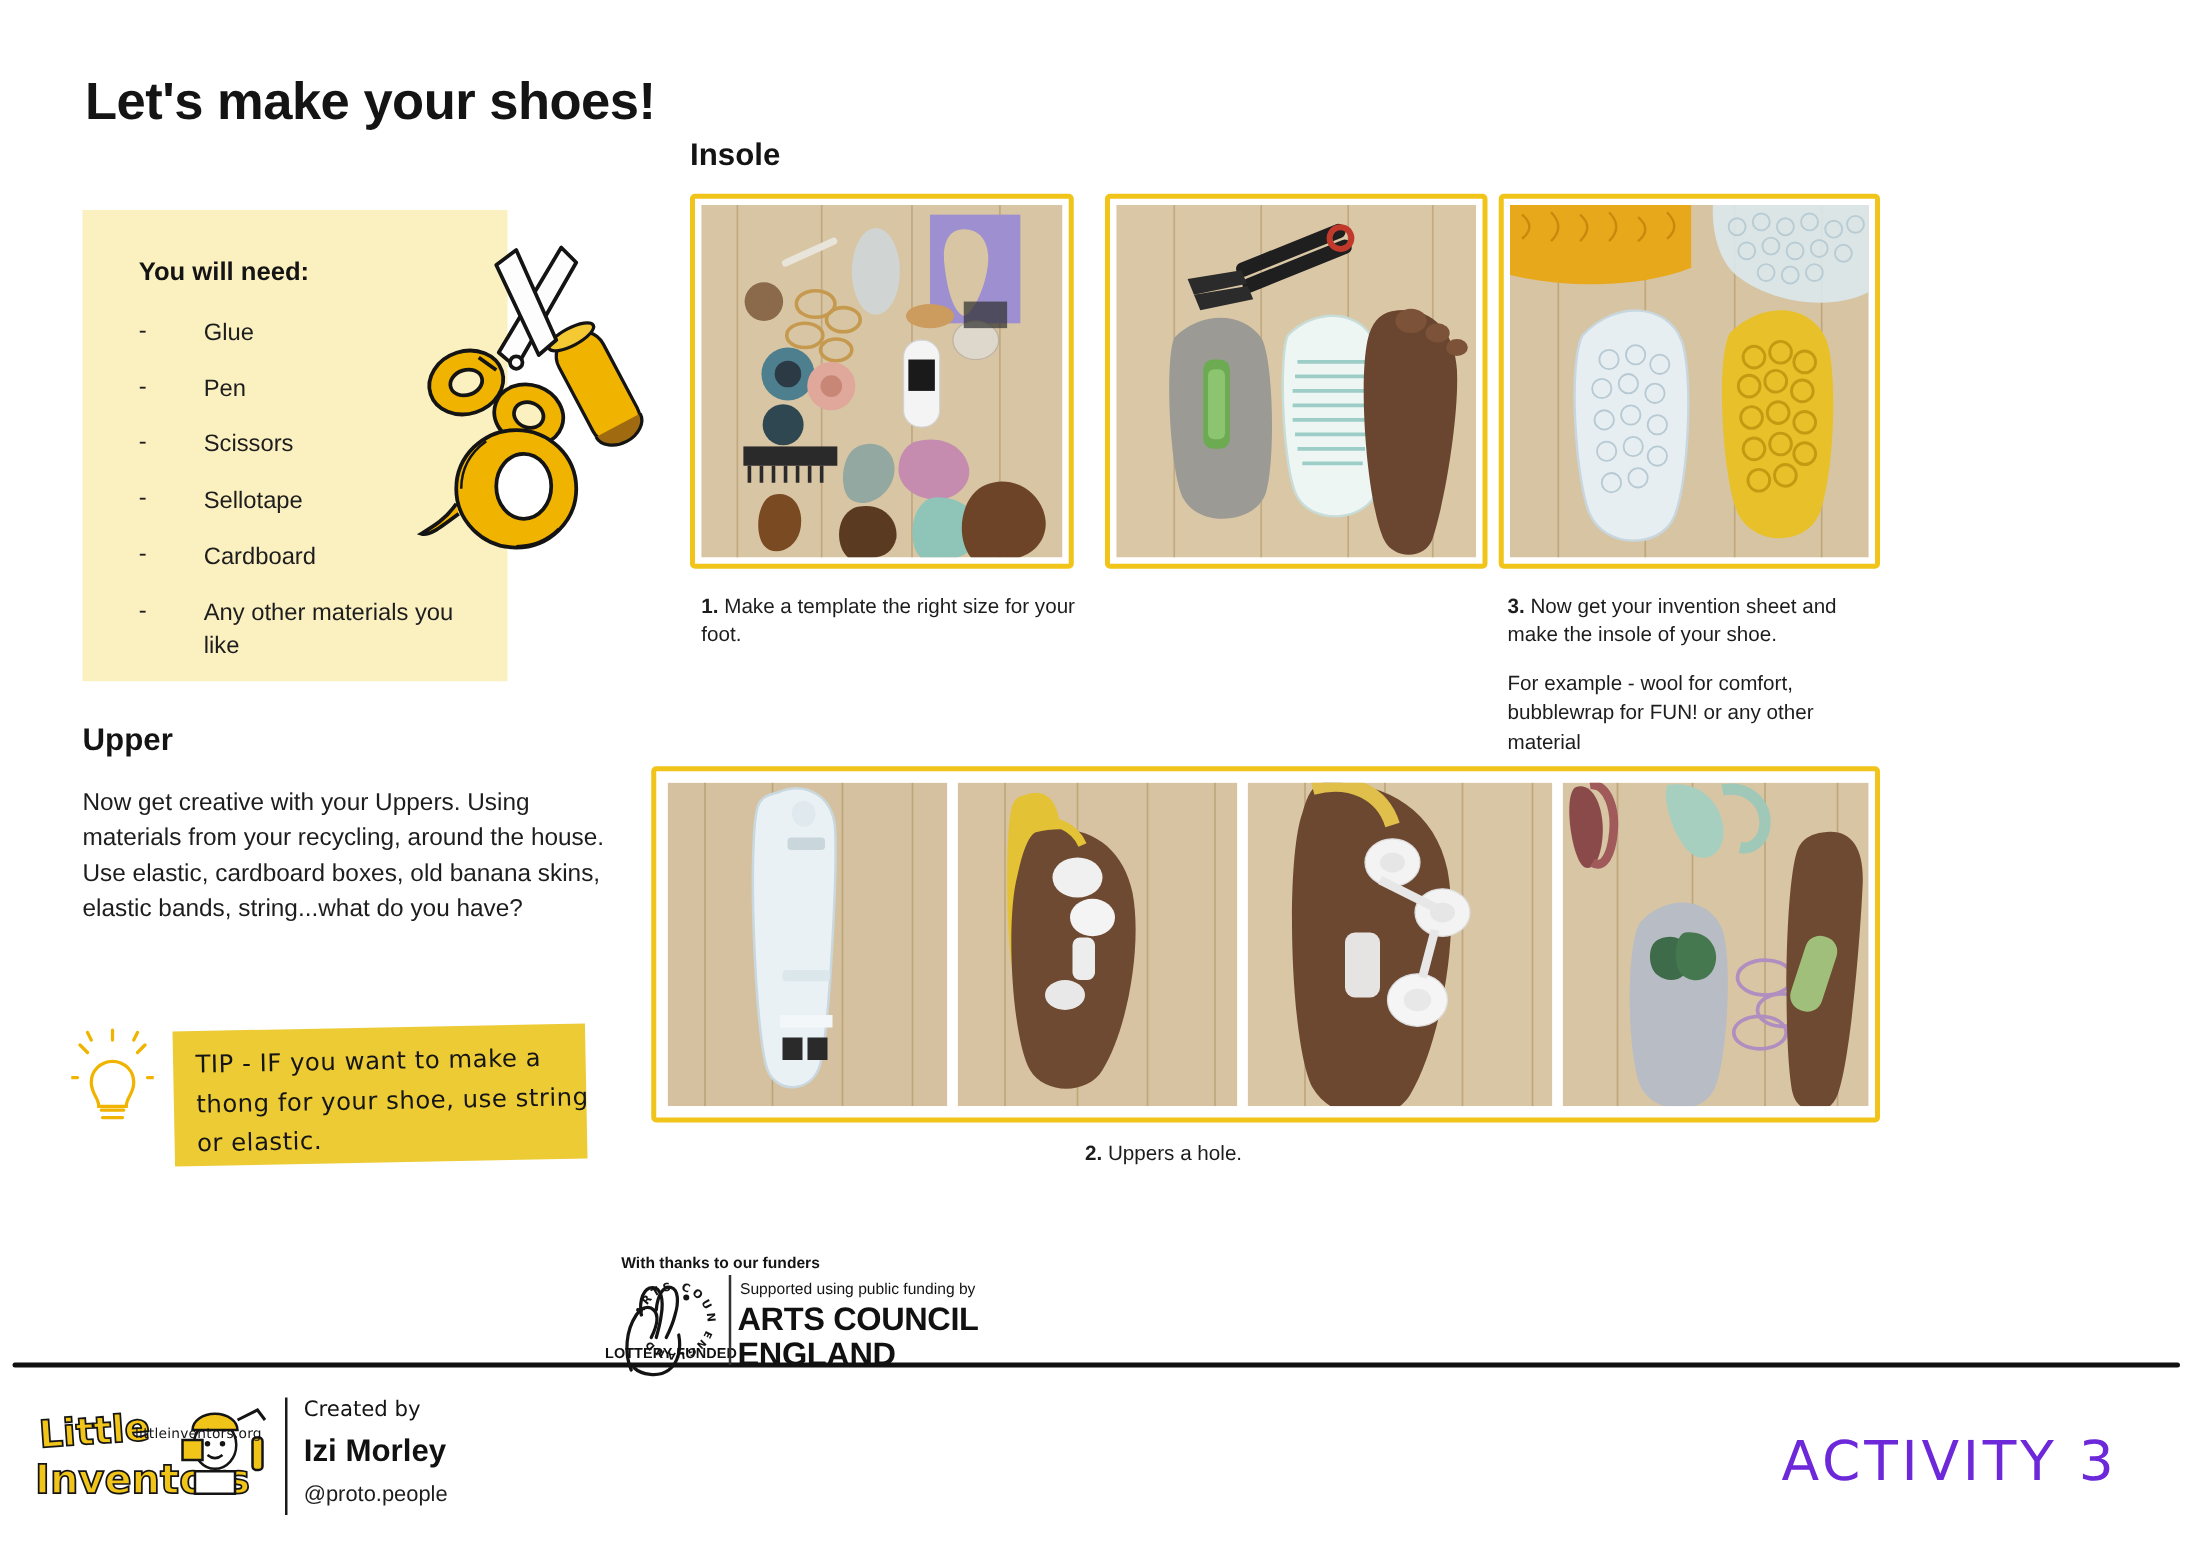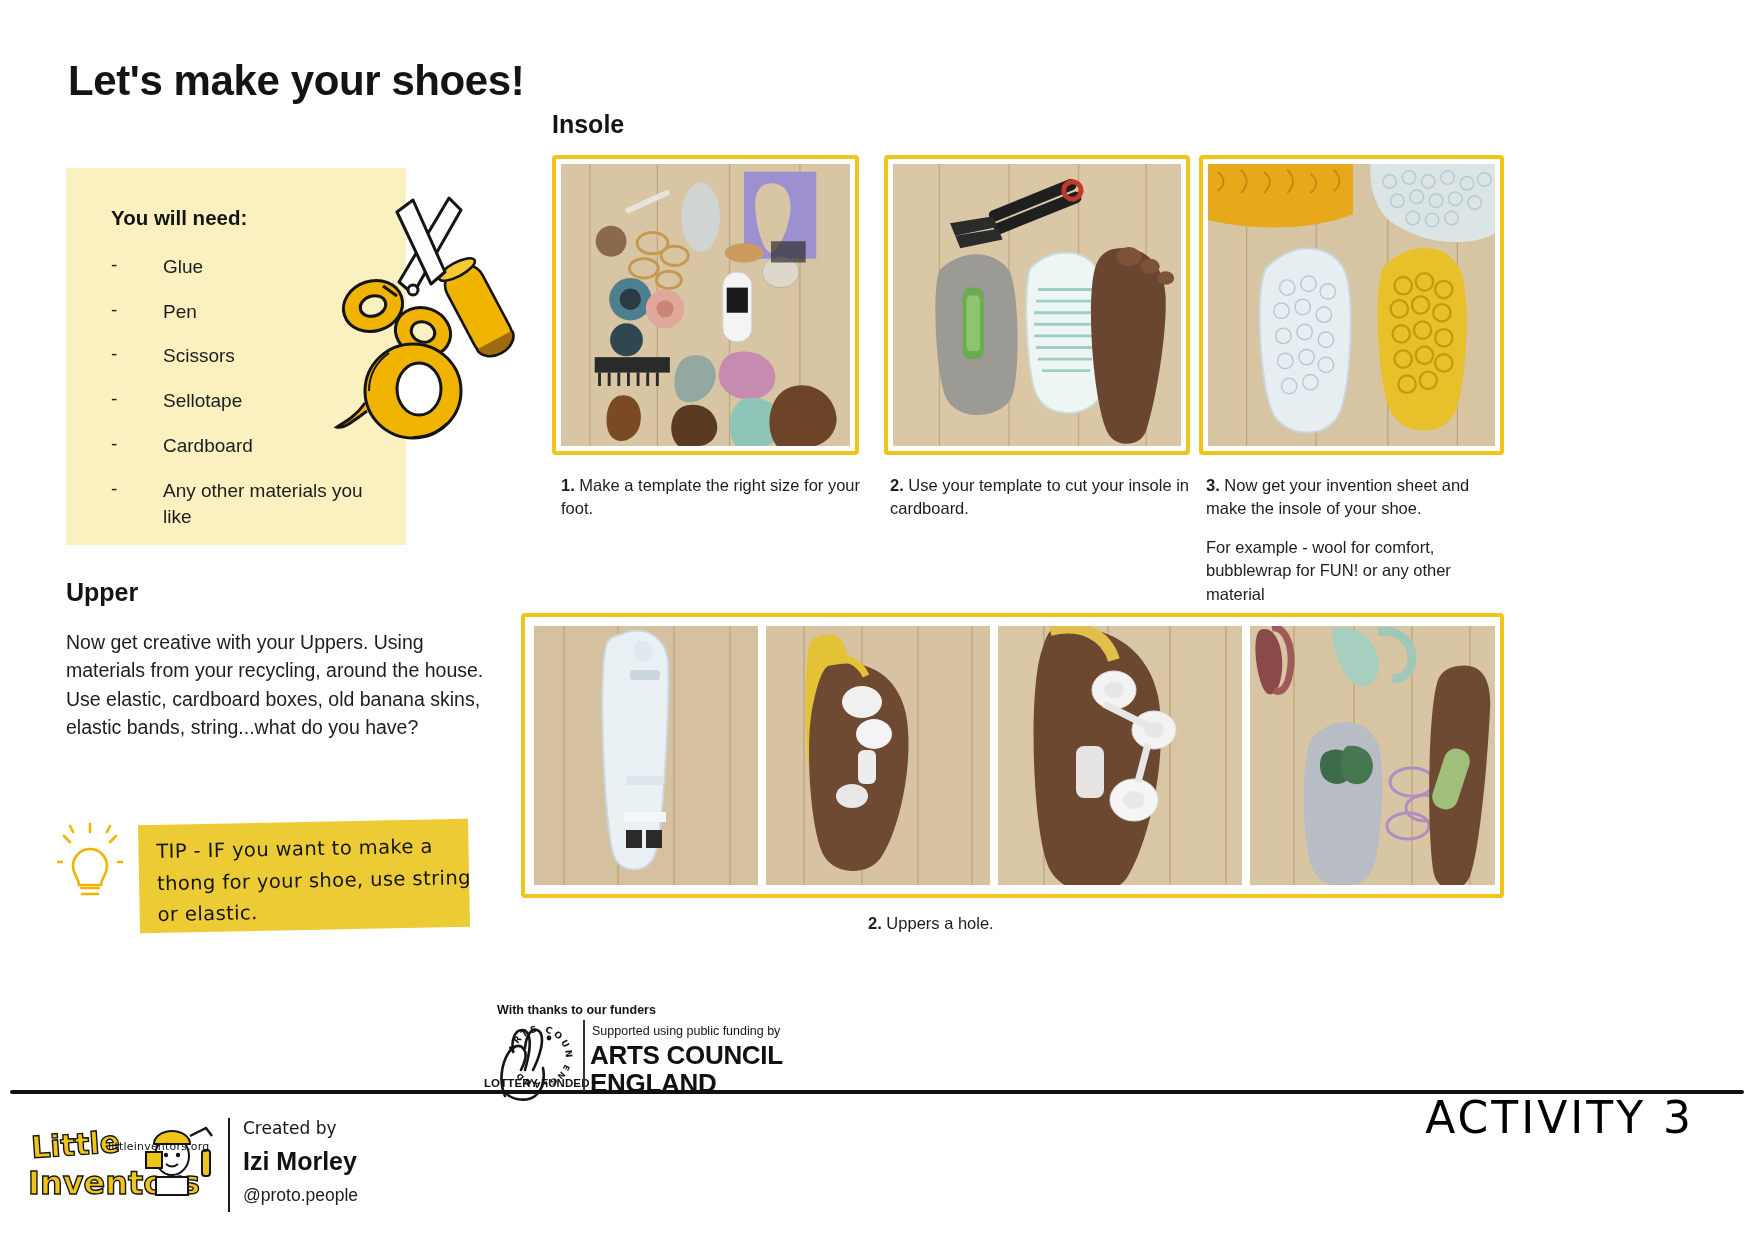--- a/index.html
+++ b/index.html
@@ -141,23 +141,23 @@
   .ac-supported {
     position: absolute; left: 592px; top: 1024px;
     font-size: 12.5px; color: #141414;
   }
   .ac-name {
     position: absolute; left: 590px; top: 1042px;
     font-size: 26px; font-weight: bold; color: #111;
     line-height: 1.06; letter-spacing: -0.3px;
   }
   .activity-label {
-    position: absolute; right: 60px; top: 1092px;
+    position: absolute; right: 60px; top: 1144px;
     font-family: "DejaVu Sans", sans-serif;
-    font-size: 44px; color: #000000; letter-spacing: 3px;
+    font-size: 44px; color: #6d28d9; letter-spacing: 3px;
   }
 </style>
 </head>
 <body>
 
 <div class="page">
 
   <div class="title">Let's make your shoes!</div>
 
   <div class="materials-box">
@@ -365,24 +365,20 @@
           <circle cx="228" cy="224" r="9"></circle>
       </g>
     </svg>
   </div>
 
   <div class="caption" style="left:561px; top:474px; width:300px;">
     <p><b>1.</b>
        <span>Make a template the right size for your foot.</span></p>
   </div>
 
-  <div class="caption" style="left:890px; top:474px; width:300px;">
-    <p><b>2.</b>
-       <span>Use your template to cut your insole in cardboard.</span></p>
-  </div>
 
   <div class="caption" style="left:1206px; top:474px; width:308px;">
     <p><b>3.</b>
        <span>Now get your invention sheet and make the insole of your shoe.</span></p>
     <p>For example - wool for comfort, bubblewrap for FUN! or any other material</p>
   </div>
 
   <div class="strip-frame">
 
     <div class="strip-cell" style="left:9px; width:224px;">

